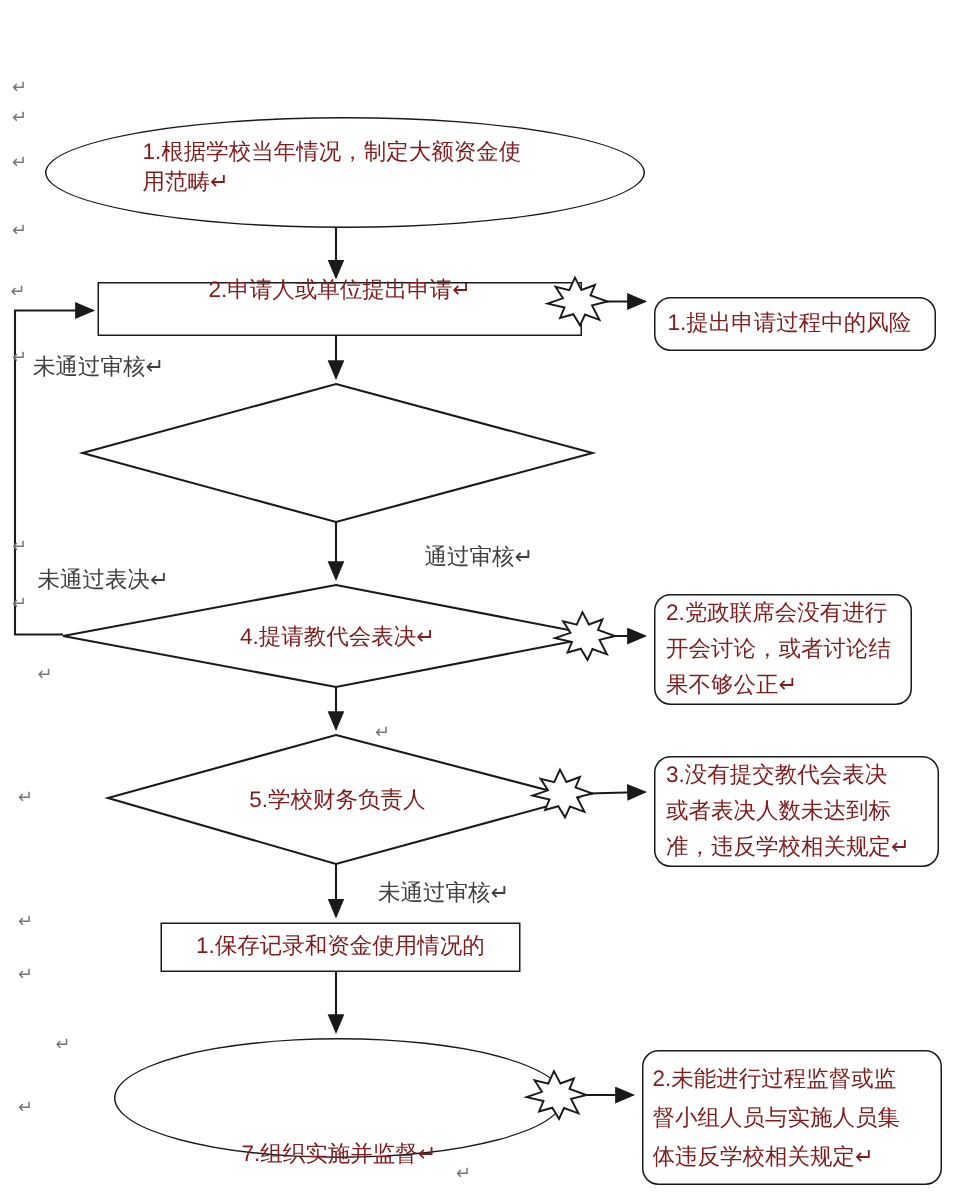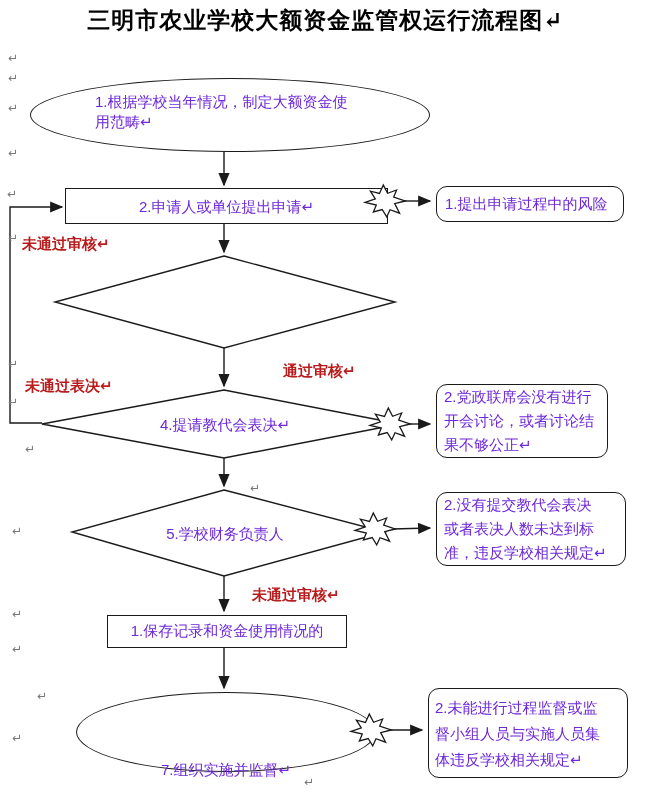--- a/index.html
+++ b/index.html
@@ -12,39 +12,38 @@
     position:absolute;left:0;top:5px;width:651px;margin:0;
     text-align:center;font-size:23px;font-weight:bold;letter-spacing:1px;
     font-family:"Liberation Serif","DejaVu Serif",serif;
   }
   svg.layer{position:absolute;left:0;top:0;width:651px;height:795px;pointer-events:none;}
   .lines-layer{z-index:1;}
   .burst-layer{z-index:4;}
   .node{position:absolute;box-sizing:border-box;background:transparent;z-index:2;}
   .ellipse{border:1.6px solid #1a1a1a;border-radius:50%;}
   .rect{border:1.6px solid #1a1a1a;}
-  .rbox{border:1.6px solid #1a1a1a;border-radius:11px;background:#fff;display:flex;align-items:center;}
+  .rbox{border:1.6px solid #1a1a1a;border-radius:11px;background:#fff;display:flex;align-items:center;margin-top:12px;}
   .txt{
     position:absolute;z-index:3;font-size:15px;line-height:20px;
-    white-space:pre-line;color:#6d28d9;
+    white-space:pre-line;color:#7f1d1d;
   }
   .center{text-align:center;}
   .rbox .txt{position:static;line-height:24px;}
-  .lbl{position:absolute;z-index:3;font-size:15px;color:#b91c1c;white-space:nowrap;font-weight:bold;}
+  .lbl{position:absolute;z-index:3;font-size:15px;color:#404040;white-space:nowrap;}
   .pmark{
     position:absolute;z-index:3;font-size:12px;line-height:12px;color:#777;
     font-family:"DejaVu Sans",sans-serif;
   }
 </style>
 </head>
 <body>
 
 <div class="page">
 
-  <h1 class="title">三明市农业学校大额资金监管权运行流程图↵</h1>
 
   <svg class="layer lines-layer" viewBox="0 0 651 795">
     <defs>
       <marker id="arr" markerWidth="11" markerHeight="9" refX="8.5" refY="4" orient="auto">
         <path d="M0,0 L9.5,4 L0,8 z" fill="#1a1a1a"></path>
       </marker>
     </defs>
 
     <polygon points="224,256 395,302 224,348 55,302" fill="#fff" stroke="#1a1a1a" stroke-width="1.4"></polygon>
     <polygon points="224,390 400,424 224,458 42,424" fill="#fff" stroke="#1a1a1a" stroke-width="1.4"></polygon>
@@ -65,41 +64,41 @@
     <polyline points="42,423 10,423 10,207 62,207" fill="none" stroke="#1a1a1a" stroke-width="1.4" marker-end="url(#arr)"></polyline>
   </svg>
 
   <div class="node ellipse" style="left:30px;top:78px;width:400px;height:74px;"></div>
   <div class="node rect" style="left:65px;top:188px;width:323px;height:36px;"></div>
   <div class="node rect" style="left:107px;top:615px;width:240px;height:33px;"></div>
   <div class="node ellipse" style="left:76px;top:692px;width:300px;height:80px;"></div>
 
   <div class="txt" style="left:95px;top:92px;width:310px;">1.根据学校当年情况，制定大额资金使
 用范畴↵</div>
-  <div class="txt center" style="left:65px;top:197px;width:323px;">2.申请人或单位提出申请↵</div>
+  <div class="txt center" style="left:65px;top:184px;width:323px;">2.申请人或单位提出申请↵</div>
   <div class="txt center" style="left:60px;top:415px;width:330px;">4.提请教代会表决↵</div>
   <div class="txt center" style="left:60px;top:524px;width:330px;">5.学校财务负责人</div>
   <div class="txt center" style="left:107px;top:621px;width:240px;">1.保存记录和资金使用情况的</div>
   <div class="txt center" style="left:76px;top:740px;width:300px;margin-top:20px;">7.组织实施并监督↵</div>
 
   <div class="lbl" style="left:22px;top:235px;">未通过审核↵</div>
   <div class="lbl" style="left:240px;top:362px;margin-left:43px;">通过审核↵</div>
   <div class="lbl" style="left:25px;top:377px;">未通过表决↵</div>
   <div class="lbl" style="left:252px;top:586px;">未通过审核↵</div>
 
   <div class="node rbox" style="left:436px;top:186px;width:188px;height:36px;padding-left:8px;">
     <div class="txt" style="line-height:18px;">1.提出申请过程中的风险</div>
   </div>
   <div class="node rbox" style="left:436px;top:384px;width:172px;height:74px;padding-left:7px;">
     <div class="txt">2.党政联席会没有进行
 开会讨论，或者讨论结
 果不够公正↵</div>
   </div>
   <div class="node rbox" style="left:436px;top:492px;width:190px;height:74px;padding-left:7px;">
-    <div class="txt">2.没有提交教代会表决
+    <div class="txt">3.没有提交教代会表决
 或者表决人数未达到标
 准，违反学校相关规定↵</div>
   </div>
   <div class="node rbox" style="left:428px;top:688px;width:200px;height:90px;padding-left:6px;align-items:flex-start;">
     <div class="txt" style="padding-top:6px;line-height:26px;">2.未能进行过程监督或监
 督小组人员与实施人员集
 体违反学校相关规定↵</div>
   </div>
 
   <div>

